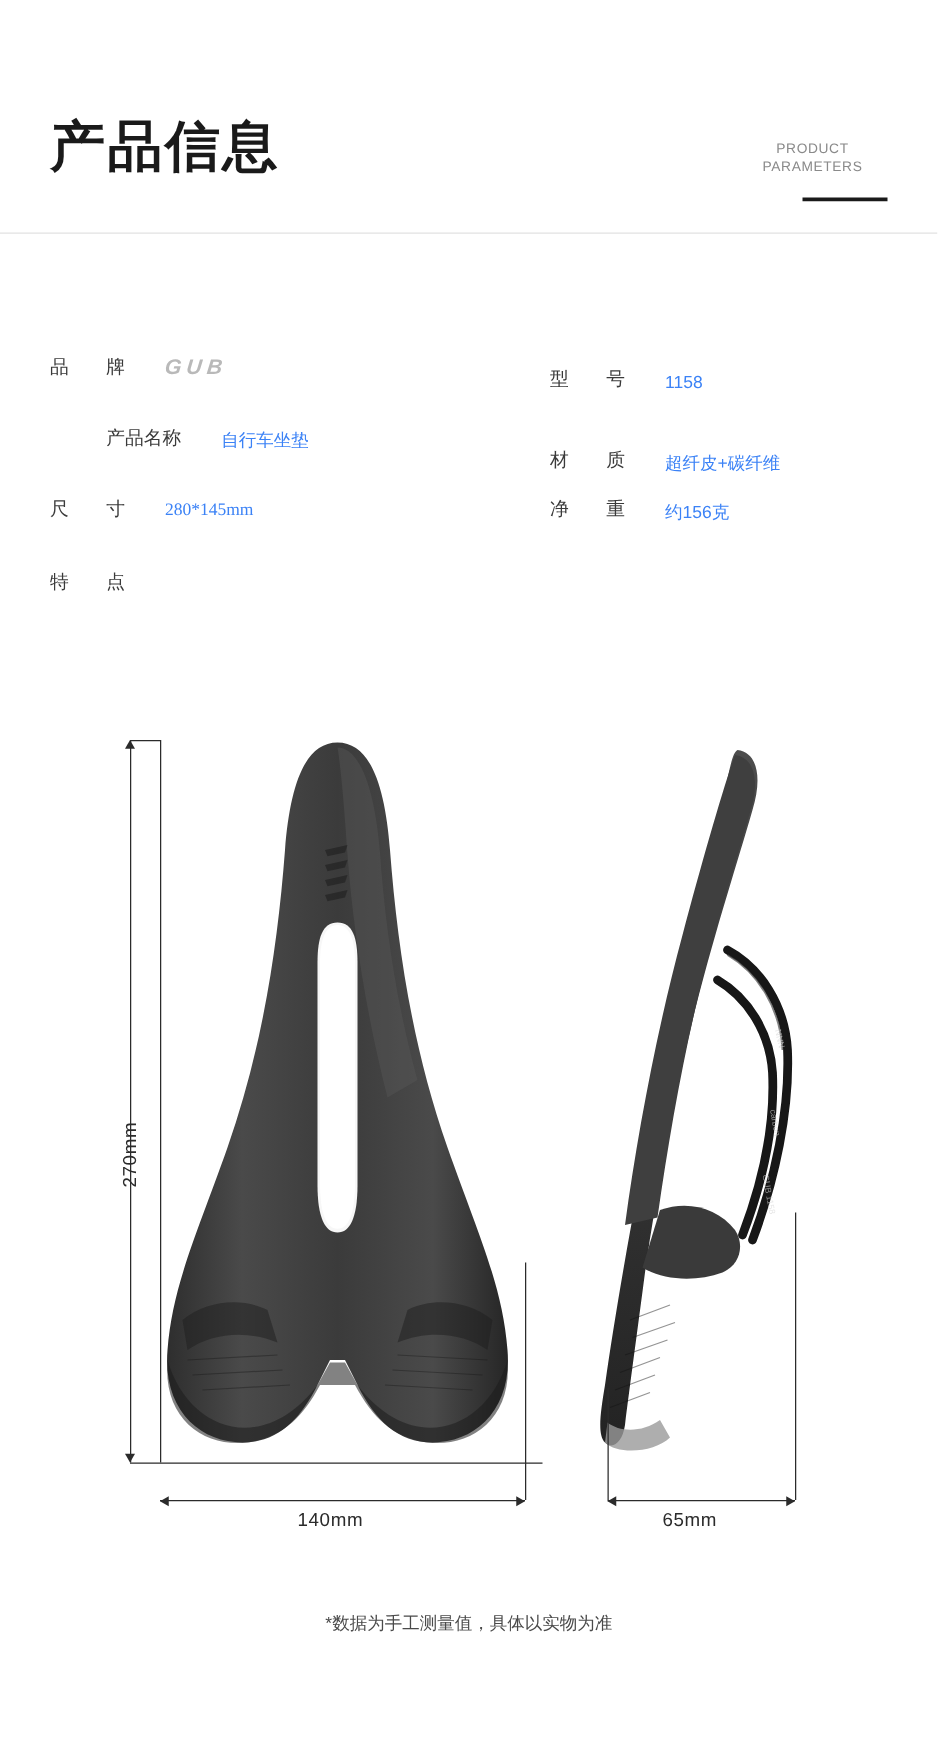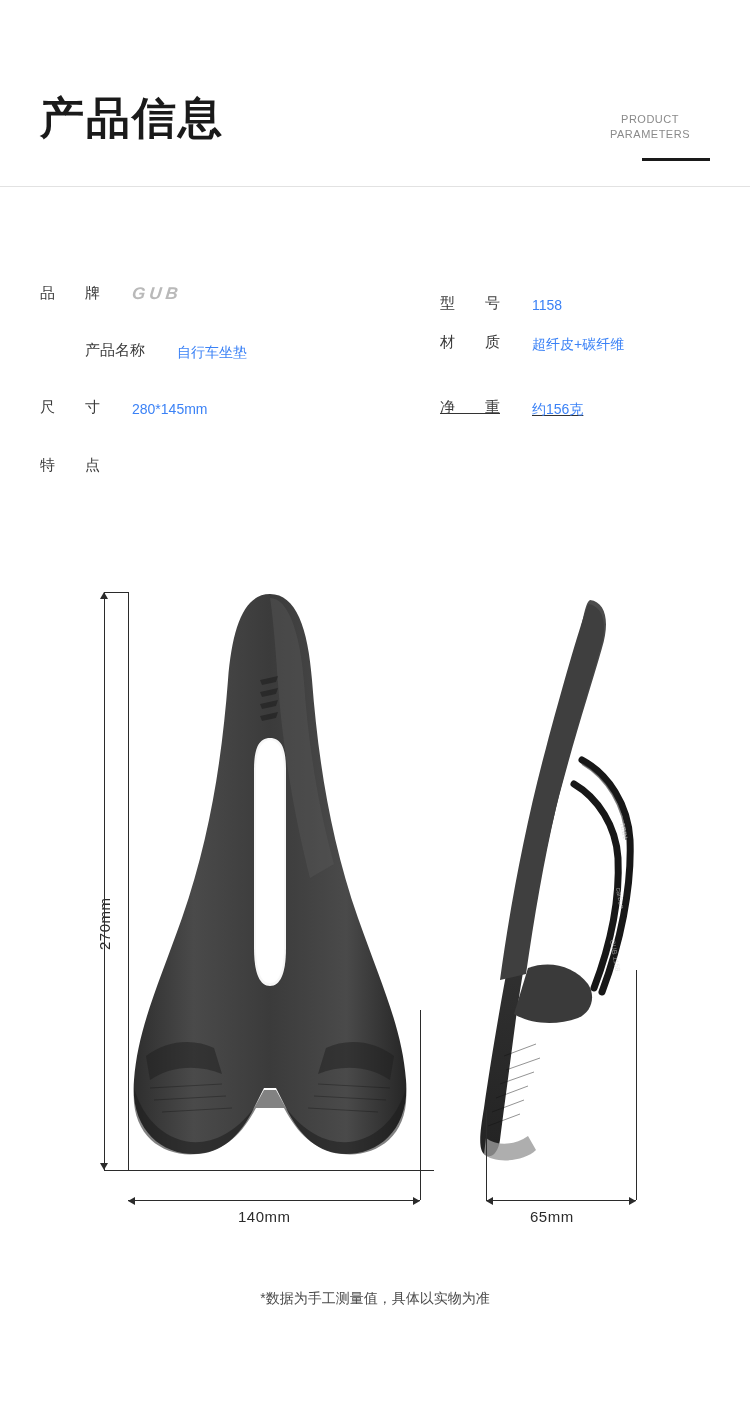--- a/index.html
+++ b/index.html
@@ -214,32 +214,32 @@
       <span class="spec-label">型　　号</span>
       <span class="spec-value">1158</span>
     </div>
   </div>
 
   <div class="spec-row">
     <div class="spec-cell" style="left:40px; top:155px;margin-left:45px;">
       <span class="spec-label">产品名称</span>
       <span class="spec-value">自行车坐垫</span>
     </div>
-    <div class="spec-cell" style="left:440px; top:147px;">
+    <div class="spec-cell" style="left:440px; top:173px;">
       <span class="spec-label">材　　质</span>
       <span class="spec-value">超纤皮+碳纤维</span>
     </div>
   </div>
 
   <div class="spec-row">
-    <div class="spec-cell" style="left:40px; top:212px;">
+    <div class="spec-cell" style="left:40px; top:212px;font-family:Liberation Serif, serif;">
       <span class="spec-label">尺　　寸</span>
       <span class="spec-value">280*145mm</span>
     </div>
-    <div class="spec-cell" style="left:440px; top:212px;text-decoration:underline;">
+    <div class="spec-cell" style="left:440px; top:212px;">
       <span class="spec-label">净　　重</span>
       <span class="spec-value">约156克</span>
     </div>
   </div>
 
   <div class="spec-row">
     <div class="spec-cell" style="left:40px; top:270px;">
       <span class="spec-label">特　　点</span>
     </div>
   </div>

